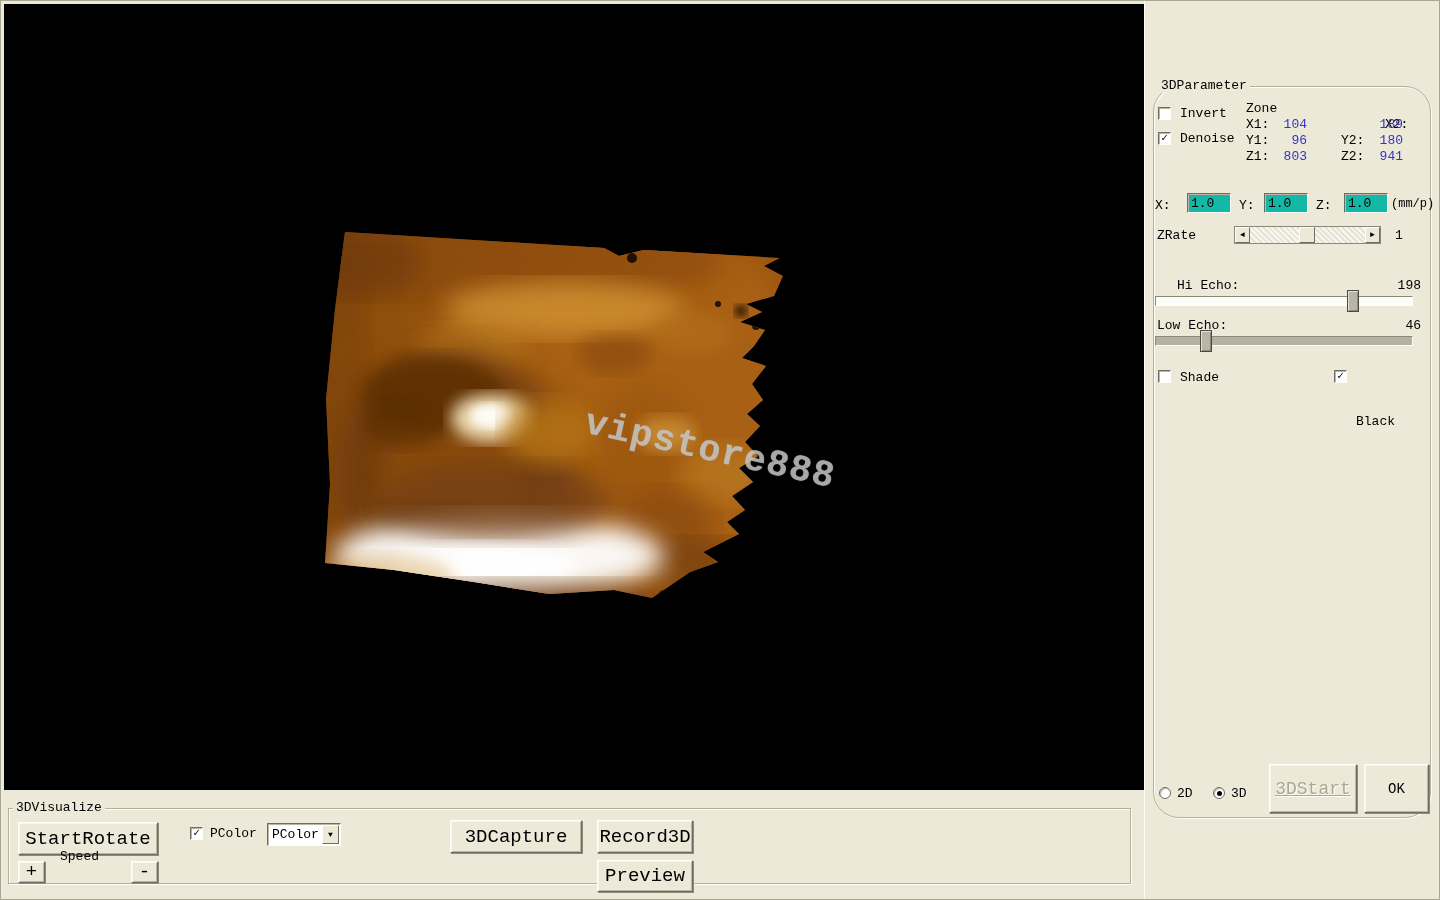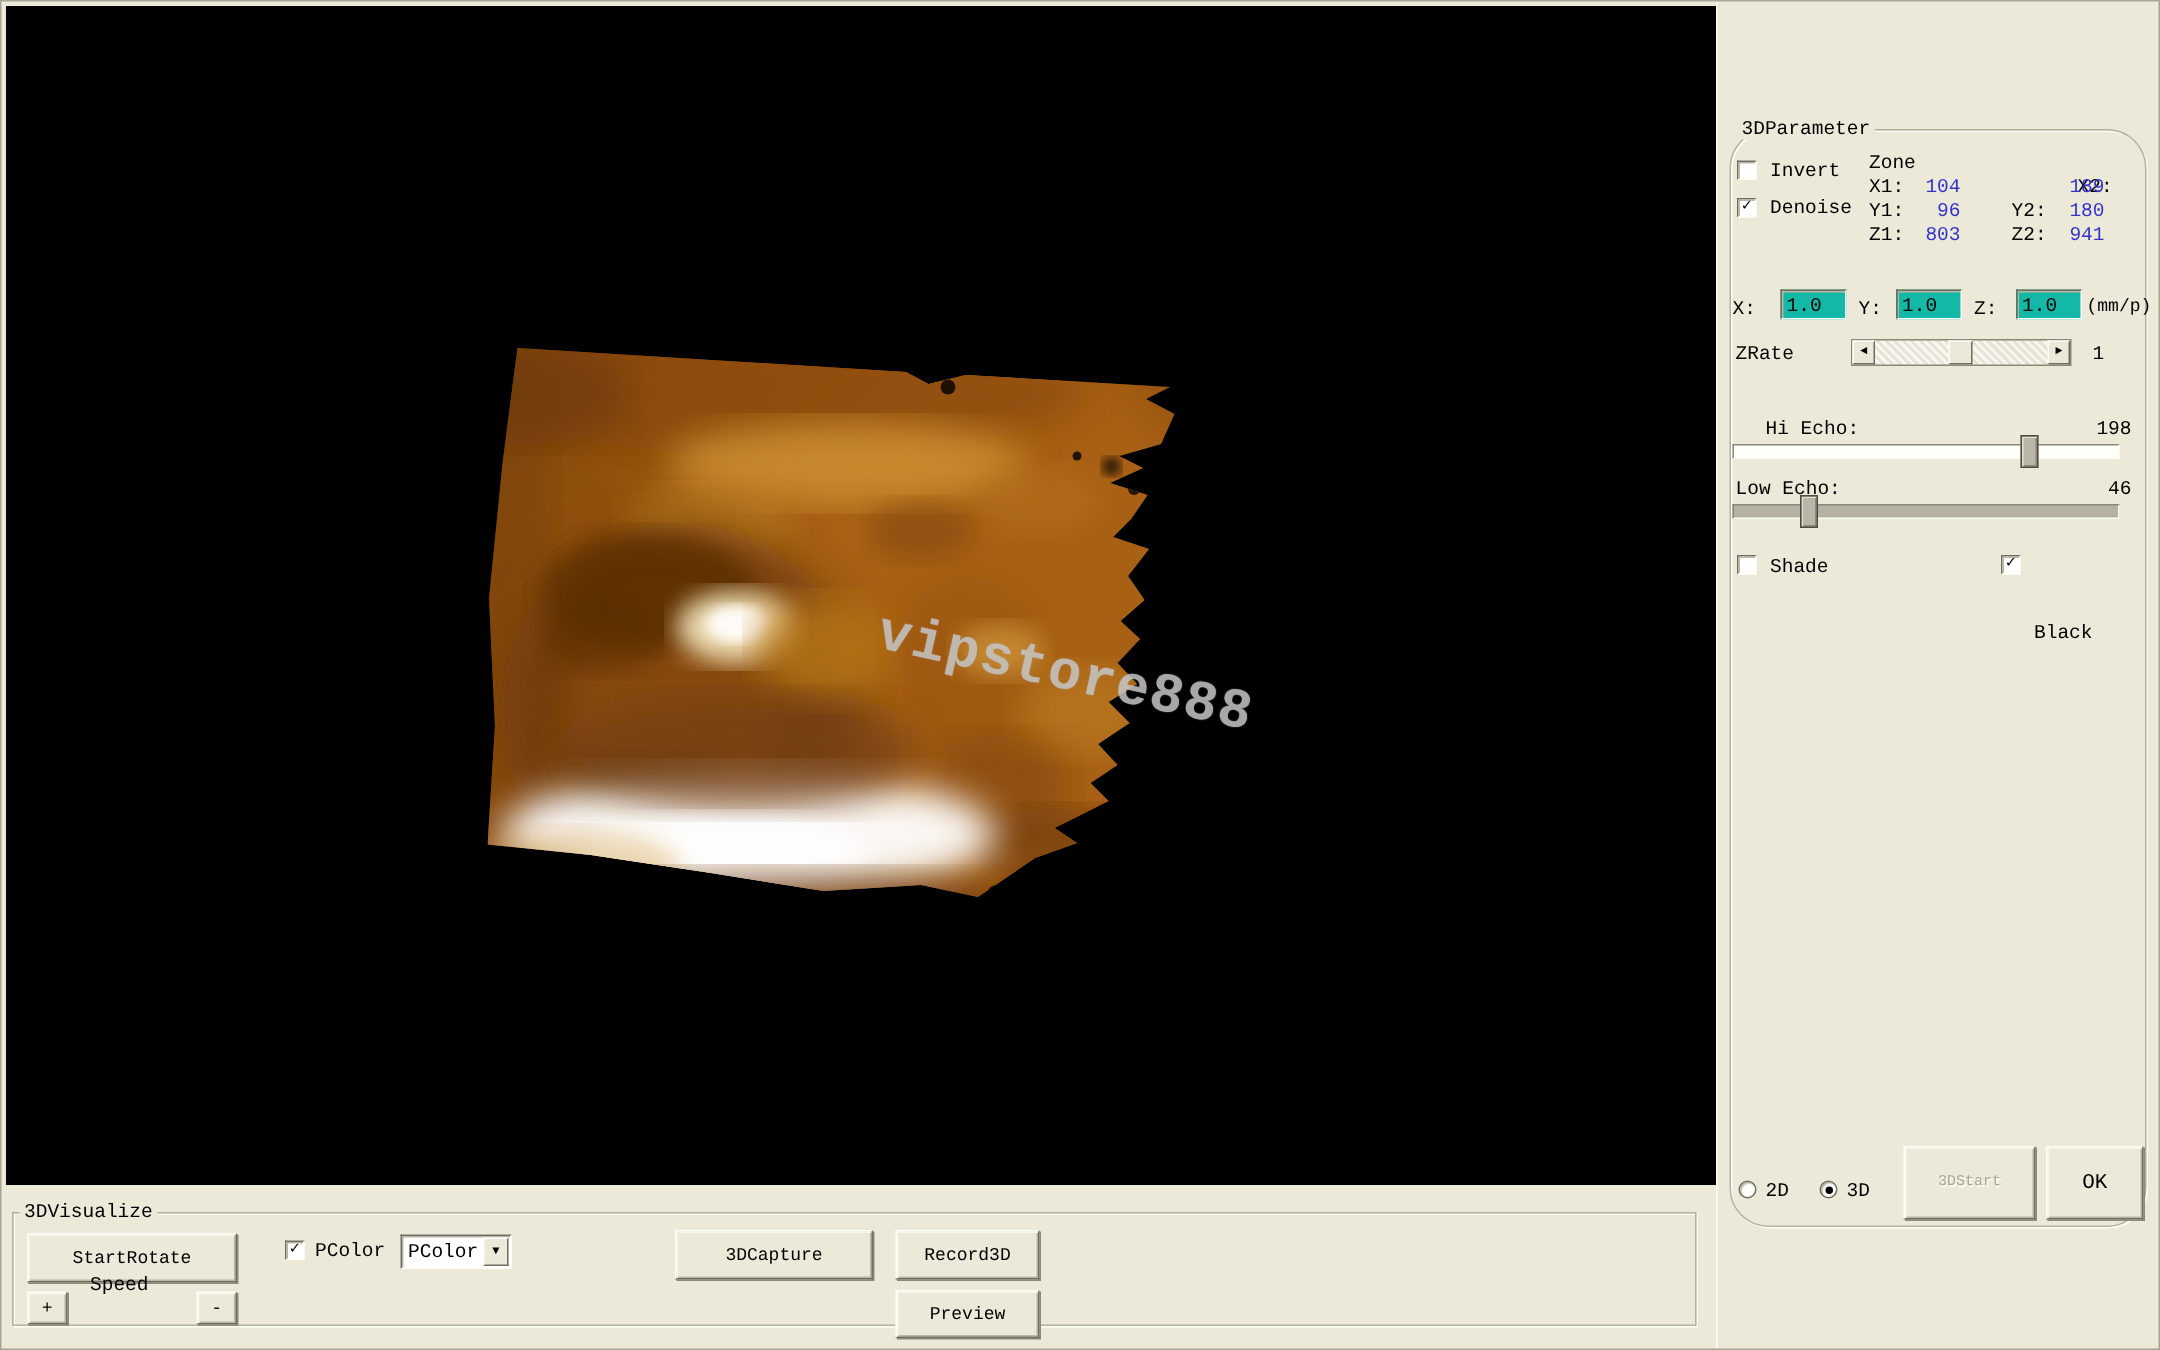--- a/index.html
+++ b/index.html
@@ -34,21 +34,21 @@
   }
   .legend {
     position:absolute; top:-8px; background:#ece9d8; padding:0 3px;
     line-height:14px; white-space:nowrap;
   }
   .win-btn {
     position:absolute; background:#ece9d8;
     border:1px solid; border-color:#fffef8 #6f6d5f #6f6d5f #fffef8;
     box-shadow:inset 1px 1px 0 #f7f5ec, inset -1px -1px 0 #b9b6a6, 1px 1px 0 #8d8a7a;
     display:flex; align-items:center; justify-content:center;
-    font-family:inherit; font-size:12px; color:#000; cursor:default;
+    font-family:inherit; font-size:19px; color:#000; cursor:default;
   }
   .win-btn.disabled { color:#aaa795; text-shadow:1px 1px 0 #fffef8; }
   .txt-input {
     position:absolute; font-family:inherit; font-size:13px; color:#000;
     background:#14b8a6; border:1px solid; border-color:#6f6d5f #fffef8 #fffef8 #6f6d5f;
     box-shadow:inset 1px 1px 0 #b9b6a6; padding:1px 3px; outline:none;
   }
   .label { position:absolute; white-space:nowrap; line-height:14px; }
   .blue { color:#3333cc; }
 
@@ -296,15 +296,15 @@
   <span class="label" style="left:211px; top:371px;margin-top:44px;">Black</span>
 
   <span class="radio" style="left:14px; top:787px;"></span>
   <span class="label" style="left:32px; top:787px;">2D</span>
 
   <span class="radio selected" style="left:68px; top:787px;">
       <span class="dot"></span>
     </span>
   <span class="label" style="left:86px; top:787px;">3D</span>
 
-  <div class="win-btn disabled" style="left:124px; top:764px; width:88px; height:49px; font-size:10px;">3DStart</div>
+  <div class="win-btn disabled" style="left:124px; top:764px; width:88px; height:49px; font-size:18px;text-decoration:underline;">3DStart</div>
   <div class="win-btn" style="left:219px; top:764px; width:65px; height:49px; font-size:14px;text-align:center;">OK</div>
 </div>
 
 </body></html>

